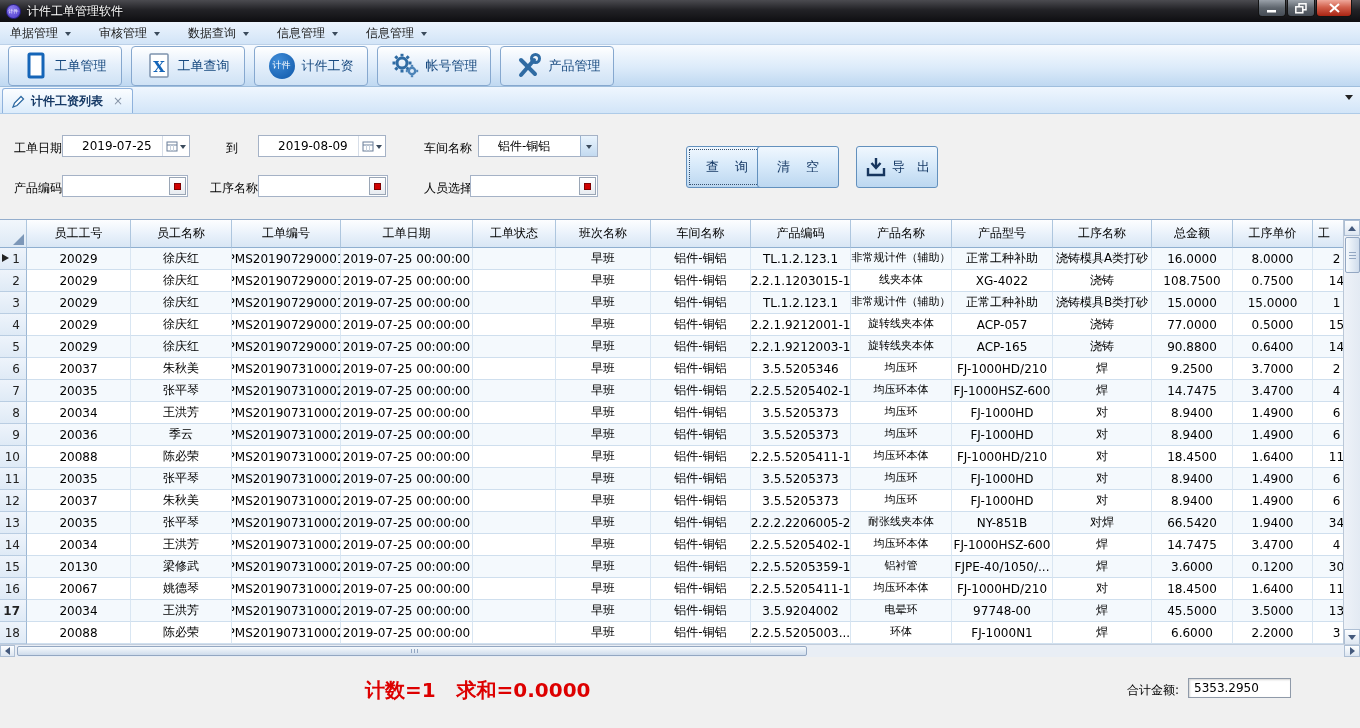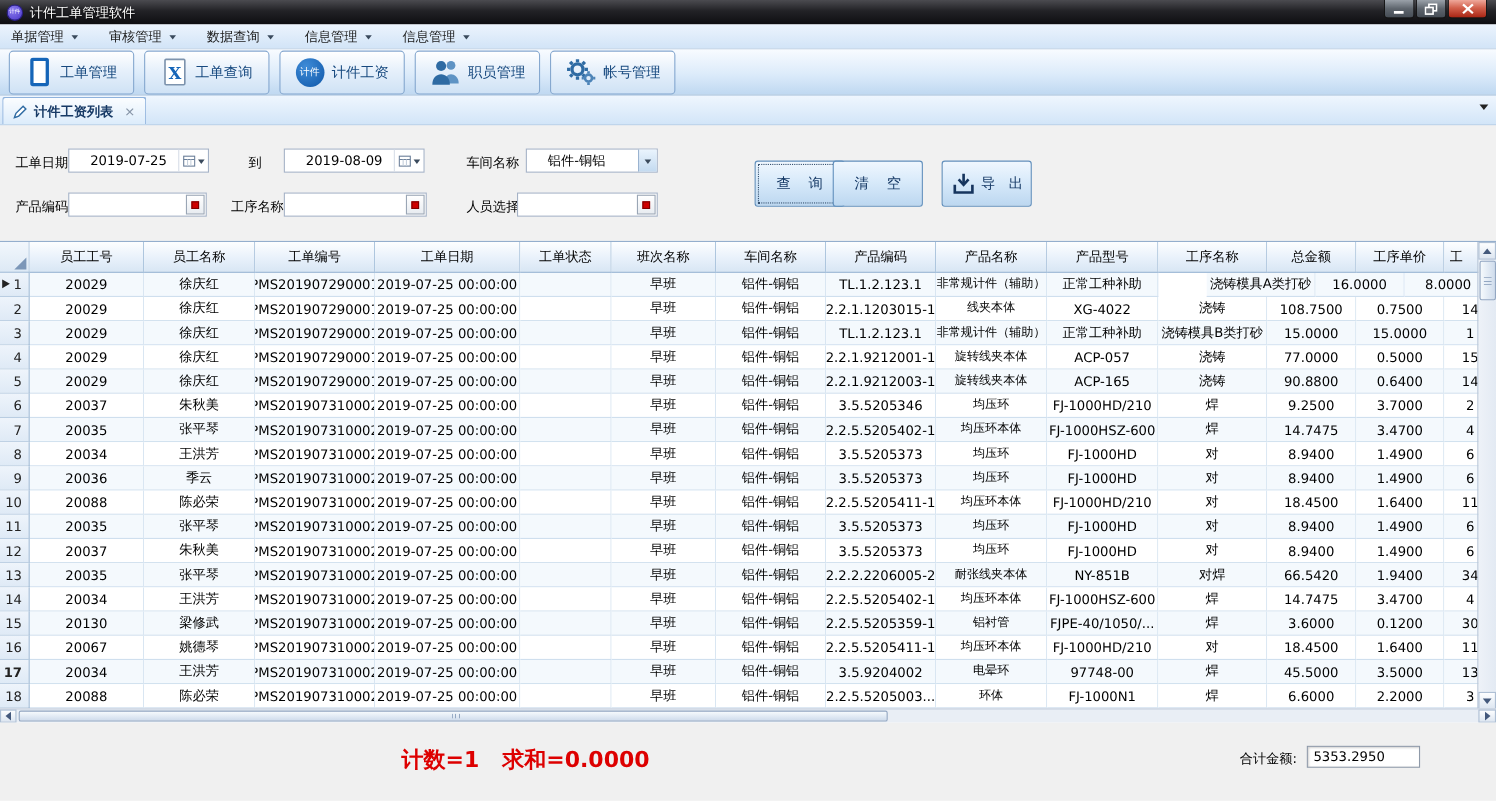--- a/index.html
+++ b/index.html
@@ -146,31 +146,20 @@
         <svg width="24" height="27" viewBox="0 0 24 27">
           <rect x="3" y="2" width="18" height="23" rx="1" fill="#fff" stroke="#7d93ad" stroke-width="1.5"></rect>
           <text x="12" y="20" text-anchor="middle" font-size="15" font-weight="bold" fill="#1565b8" font-family="DejaVu Serif,serif">X</text>
         </svg>
       </span>
       <span>工单查询</span>
     </div>
     <div class="tb-btn">
       <div class="circ">计件</div>
       <span>计件工资</span>
-    </div>
-    <div class="tb-btn">
-      <span style="display: flex;">
-        <svg width="28" height="26" viewBox="0 0 28 26">
-          <circle cx="19" cy="6.5" r="4" fill="#5e93c4"></circle>
-          <path d="M13 23c0-6 3-8.5 6-8.5s7 2.5 7 8.5z" fill="#5e93c4"></path>
-          <circle cx="10" cy="7" r="4.6" fill="#2f6ba3"></circle>
-          <path d="M2 24c0-6.5 4-9.5 8-9.5s8 3 8 9.5z" fill="#2f6ba3"></path>
-        </svg>
-      </span>
-      <span>职员管理</span>
     </div>
     <div class="tb-btn">
       <span style="display: flex;">
         <svg width="28" height="26" viewBox="0 0 28 26">
           <g stroke="#2f6ba3" stroke-width="3" fill="none">
             <circle cx="11" cy="10" r="5"></circle>
             <line x1="17.5" y1="10" x2="20.5" y2="10"></line>
             <line x1="15.6" y1="14.6" x2="17.7" y2="16.7"></line>
             <line x1="11" y1="16.5" x2="11" y2="19.5"></line>
             <line x1="6.4" y1="14.6" x2="4.3" y2="16.7"></line>
@@ -183,20 +172,32 @@
             <circle cx="21" cy="18" r="3.2"></circle>
             <line x1="25.2" y1="18" x2="27.2" y2="18"></line>
             <line x1="21" y1="22.2" x2="21" y2="24.2"></line>
             <line x1="16.8" y1="18" x2="14.8" y2="18"></line>
             <line x1="21" y1="13.8" x2="21" y2="11.8"></line>
           </g>
         </svg>
       </span>
       <span>帐号管理</span>
     </div>
+    <div class="tb-btn">
+      <span style="display: flex;">
+        <svg width="28" height="26" viewBox="0 0 28 26">
+          <g stroke="#2f6ba3" stroke-width="4" stroke-linecap="round">
+            <line x1="7" y1="22" x2="20" y2="7"></line>
+            <line x1="7" y1="7" x2="21" y2="21"></line>
+          </g>
+          <circle cx="21.5" cy="5.5" r="4" fill="none" stroke="#2f6ba3" stroke-width="3"></circle>
+        </svg>
+      </span>
+      <span>产品管理</span>
+    </div>
   </div>
 
 <div class="tabstrip">
   <div class="tab">
     <svg width="13" height="13">
         <path d="M1 12l1.5-4L9 1.5 11.5 4 5 10.5 1 12z" fill="#fff" stroke="#2f6ba3" stroke-width="1.3"></path>
       </svg>
     <span>计件工资列表</span>
     <span class="tab-close">×</span>
   </div>
@@ -304,21 +305,21 @@
         <div class="gc" style="width: 104px;">20029</div>
         <div class="gc" style="width: 101px;">徐庆红</div>
         <div class="gc" style="width: 109px;">PMS201907290001</div>
         <div class="gc" style="width: 132px;">2019-07-25 00:00:00</div>
         <div class="gc" style="width: 83px;"></div>
         <div class="gc" style="width: 95px;">早班</div>
         <div class="gc" style="width: 100px;">铝件-铜铝</div>
         <div class="gc" style="width: 100px;">TL.1.2.123.1</div>
         <div class="gc wrap" style="width: 101px;">非常规计件（辅助）</div>
         <div class="gc" style="width: 101px;">正常工种补助</div>
-        <div class="gc" style="width: 99px; margin-left: 44px;">浇铸模具A类打砂</div>
+        <div class="gc" style="width: 99px;">浇铸模具A类打砂</div>
         <div class="gc" style="width: 81px;">16.0000</div>
         <div class="gc" style="width: 80px;">8.0000</div>
         <div class="gc" style="width: 48px;">2</div>
       </div>
       <div class="grow">
         <div class="gc sel" style="width: 27px;">2</div>
         <div class="gc" style="width: 104px;">20029</div>
         <div class="gc" style="width: 101px;">徐庆红</div>
         <div class="gc" style="width: 109px;">PMS201907290001</div>
         <div class="gc" style="width: 132px;">2019-07-25 00:00:00</div>

